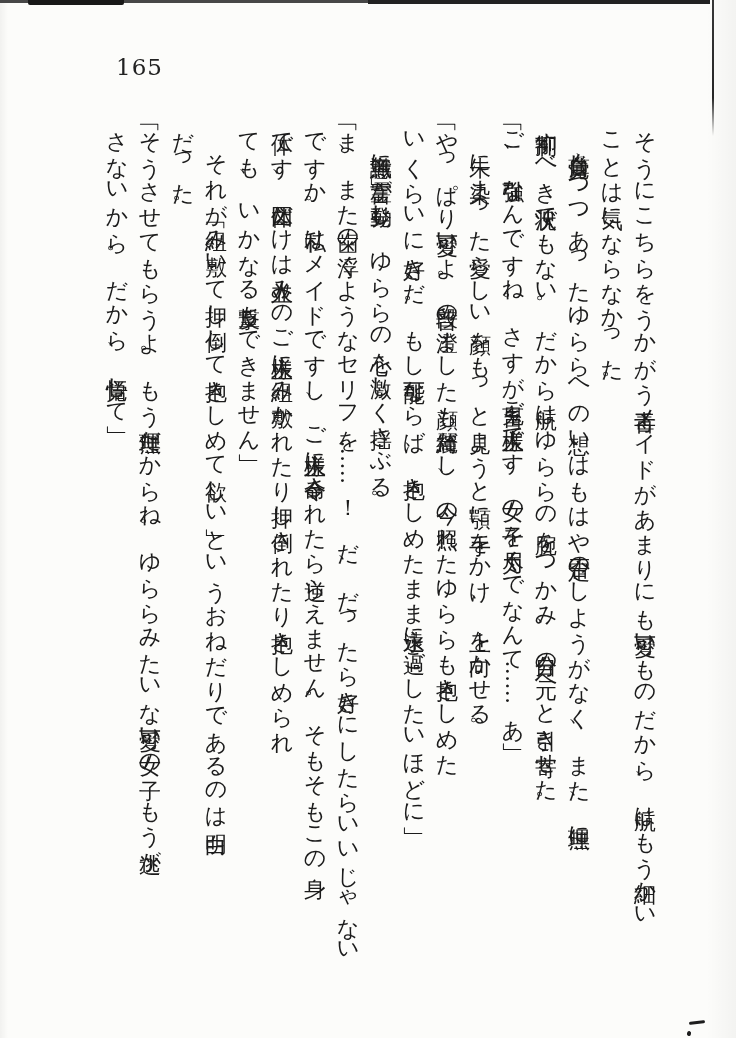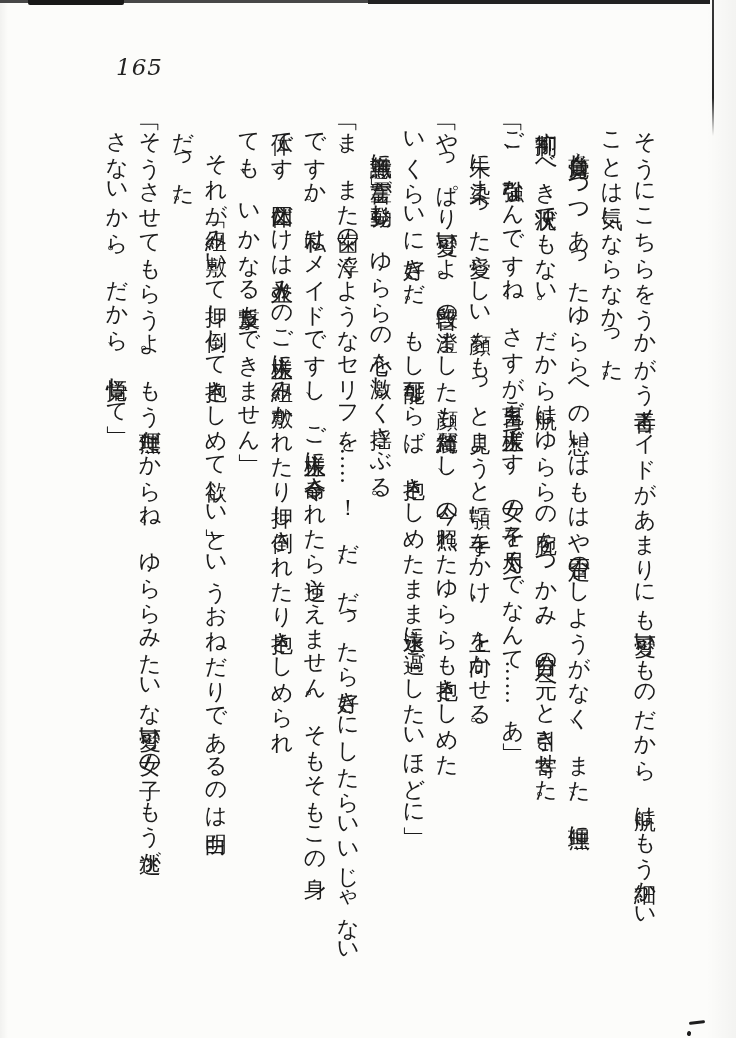--- a/index.html
+++ b/index.html
@@ -47,21 +47,20 @@
   .scan-vline {
     position: absolute;
     top: 0; left: 712px;
     width: 2px; height: 136px;
     background: linear-gradient(#383838 0%, #262626 72%, rgba(38,38,38,0) 100%);
   }
   .page-number {
     position: absolute;
     top: 54px; left: 116px;
     font-size: 23px;
-    font-style: italic;
     color: #222222;
     letter-spacing: 1px;
   }
   .text-block {
     position: absolute;
     top: 117px;
     right: 74px;
     height: 886px;
     writing-mode: vertical-rl;
     text-orientation: mixed;

